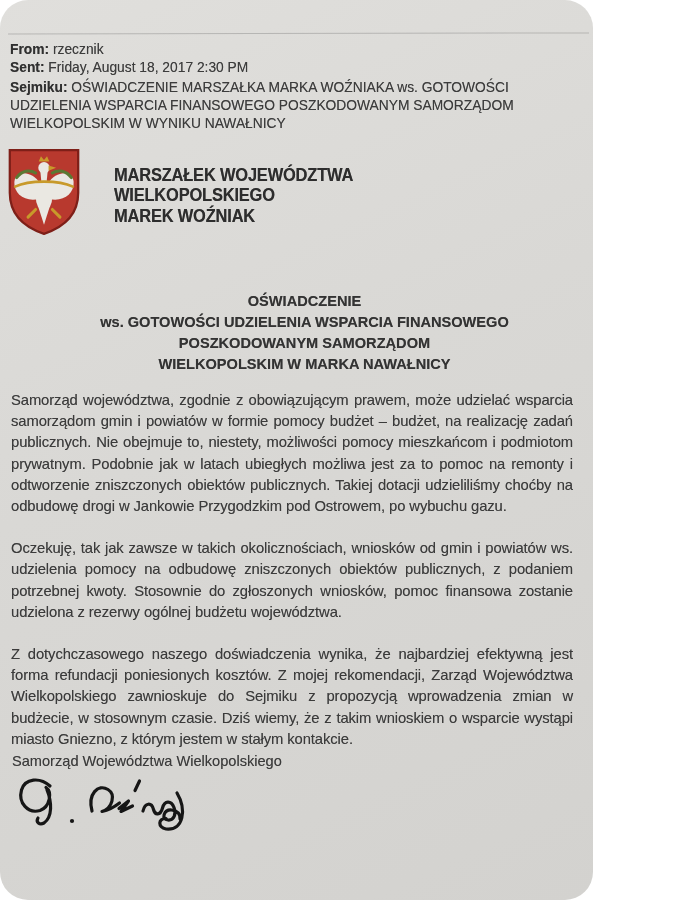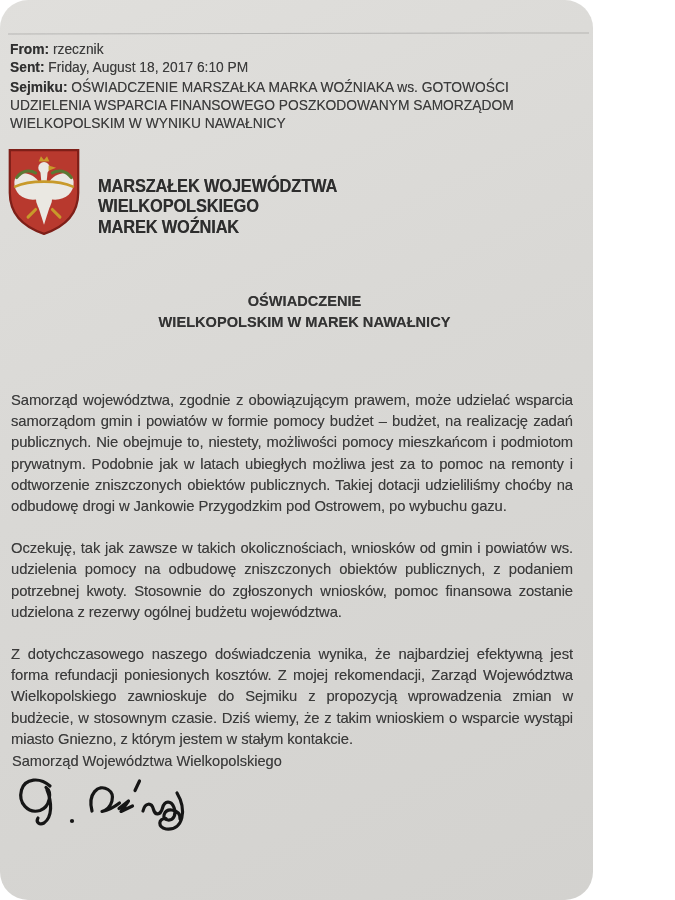--- a/index.html
+++ b/index.html
@@ -27,21 +27,21 @@
     position: absolute; top: 41px; left: 10px; right: 14px;
     font-size: 13.8px; line-height: 18px; color: #3c3c3c;
     text-shadow: 0 0 0.5px rgba(60,60,60,0.55);
   }
   .email-row { margin: 0; }
   .email-row .lbl { font-weight: bold; color: #303030; }
   .email-row.subject { margin-top: 2px; }
   
   .letterhead {
     position: absolute; top: 147px; left: 6px;
-    display: flex; align-items: flex-end; gap: 16px;
+    display: flex; align-items: center; gap: 32px;
   }
   .crest { display: block; }
   .lh-name {
     margin-top: 7px;
     font-weight: bold; font-size: 17.5px; line-height: 20.5px;
     letter-spacing: -0.2px; color: #2d2d2d;
     transform: scaleX(0.94); transform-origin: left top;
     text-shadow: 0 0 0.5px rgba(45,45,45,0.6);
   }
   
@@ -77,21 +77,21 @@
 </style>
 </head>
 <body>
 
 <div class="page">
 
   <div class="top-rule"></div>
 
   <div class="email-header">
     <p class="email-row"><span class="lbl">From:</span> <span>rzecznik</span></p>
-    <p class="email-row"><span class="lbl">Sent:</span> <span>Friday, August 18, 2017 6:10 PM</span></p>
+    <p class="email-row"><span class="lbl">Sent:</span> <span>Friday, August 18, 2017 2:30 PM</span></p>
     <p class="email-row subject"><span class="lbl">Sejmiku:</span> <span>OŚWIADCZENIE MARSZAŁKA MARKA WOŹNIAKA ws. GOTOWOŚCI UDZIELENIA WSPARCIA FINANSOWEGO POSZKODOWANYM SAMORZĄDOM WIELKOPOLSKIM W WYNIKU NAWAŁNICY</span></p>
   </div>
 
   <div class="letterhead">
     <svg class="crest" width="76" height="90" viewBox="0 0 100 118" aria-hidden="true">
       <path d="M5 4 H95 V60 C95 90 74 106 50 114 C26 106 5 90 5 60 Z" stroke="#7e1f18" stroke-width="3" fill="#b8392e"></path>
       <path d="M45 48 C34 30 12 30 11 46 C10 62 26 73 44 68 Z" fill="#eae8e2"></path>
       <path d="M55 48 C66 30 88 30 89 46 C90 62 74 73 56 68 Z" fill="#eae8e2"></path>
       <path d="M14 40 C21 31 31 29 39 34" stroke-width="4" fill="none" stroke-linecap="round" stroke="#5a7a33"></path>
       <path d="M86 40 C79 31 69 29 61 34" stroke-width="4" fill="none" stroke-linecap="round" stroke="#5a7a33"></path>
@@ -106,21 +106,22 @@
     </svg>
     <div class="lh-name">
       <div>MARSZAŁEK WOJEWÓDZTWA</div>
       <div>WIELKOPOLSKIEGO</div>
       <div>MAREK WOŹNIAK</div>
     </div>
   </div>
 
   <div class="doc-title">
     <div>OŚWIADCZENIE</div>
-    <div>WIELKOPOLSKIM W MAREK NAWAŁNICY</div>
+    <div>ws. GOTOWOŚCI UDZIELENIA WSPARCIA FINANSOWEGO POSZKODOWANYM  SAMORZĄDOM</div>
+    <div>WIELKOPOLSKIM W MARKA NAWAŁNICY</div>
   </div>
 
   <div class="doc-body">
     <p>Samorząd województwa, zgodnie z obowiązującym prawem, może udzielać wsparcia samorządom gmin i powiatów w formie pomocy budżet – budżet, na realizację zadań publicznych. Nie obejmuje to, niestety, możliwości pomocy mieszkańcom i podmiotom prywatnym. Podobnie jak w latach ubiegłych możliwa jest za to pomoc na remonty i odtworzenie zniszczonych obiektów publicznych. Takiej dotacji udzieliliśmy choćby na odbudowę drogi w Jankowie Przygodzkim pod Ostrowem, po wybuchu gazu.</p>
     <p>Oczekuję, tak jak zawsze w takich okolicznościach, wniosków od gmin i powiatów ws. udzielenia pomocy na odbudowę zniszczonych obiektów publicznych, z podaniem potrzebnej kwoty. Stosownie do zgłoszonych wniosków, pomoc finansowa zostanie udzielona z rezerwy ogólnej budżetu województwa.</p>
     <p>Z dotychczasowego naszego doświadczenia wynika, że najbardziej efektywną jest forma refundacji poniesionych kosztów. Z mojej rekomendacji, Zarząd Województwa Wielkopolskiego zawnioskuje do Sejmiku z propozycją wprowadzenia zmian w budżecie, w stosownym czasie. Dziś wiemy, że z takim wnioskiem o wsparcie wystąpi miasto Gniezno, z którym jestem w stałym kontakcie.</p>
   </div>
 
   <div class="sign-label">Samorząd Województwa Wielkopolskiego</div>
 

